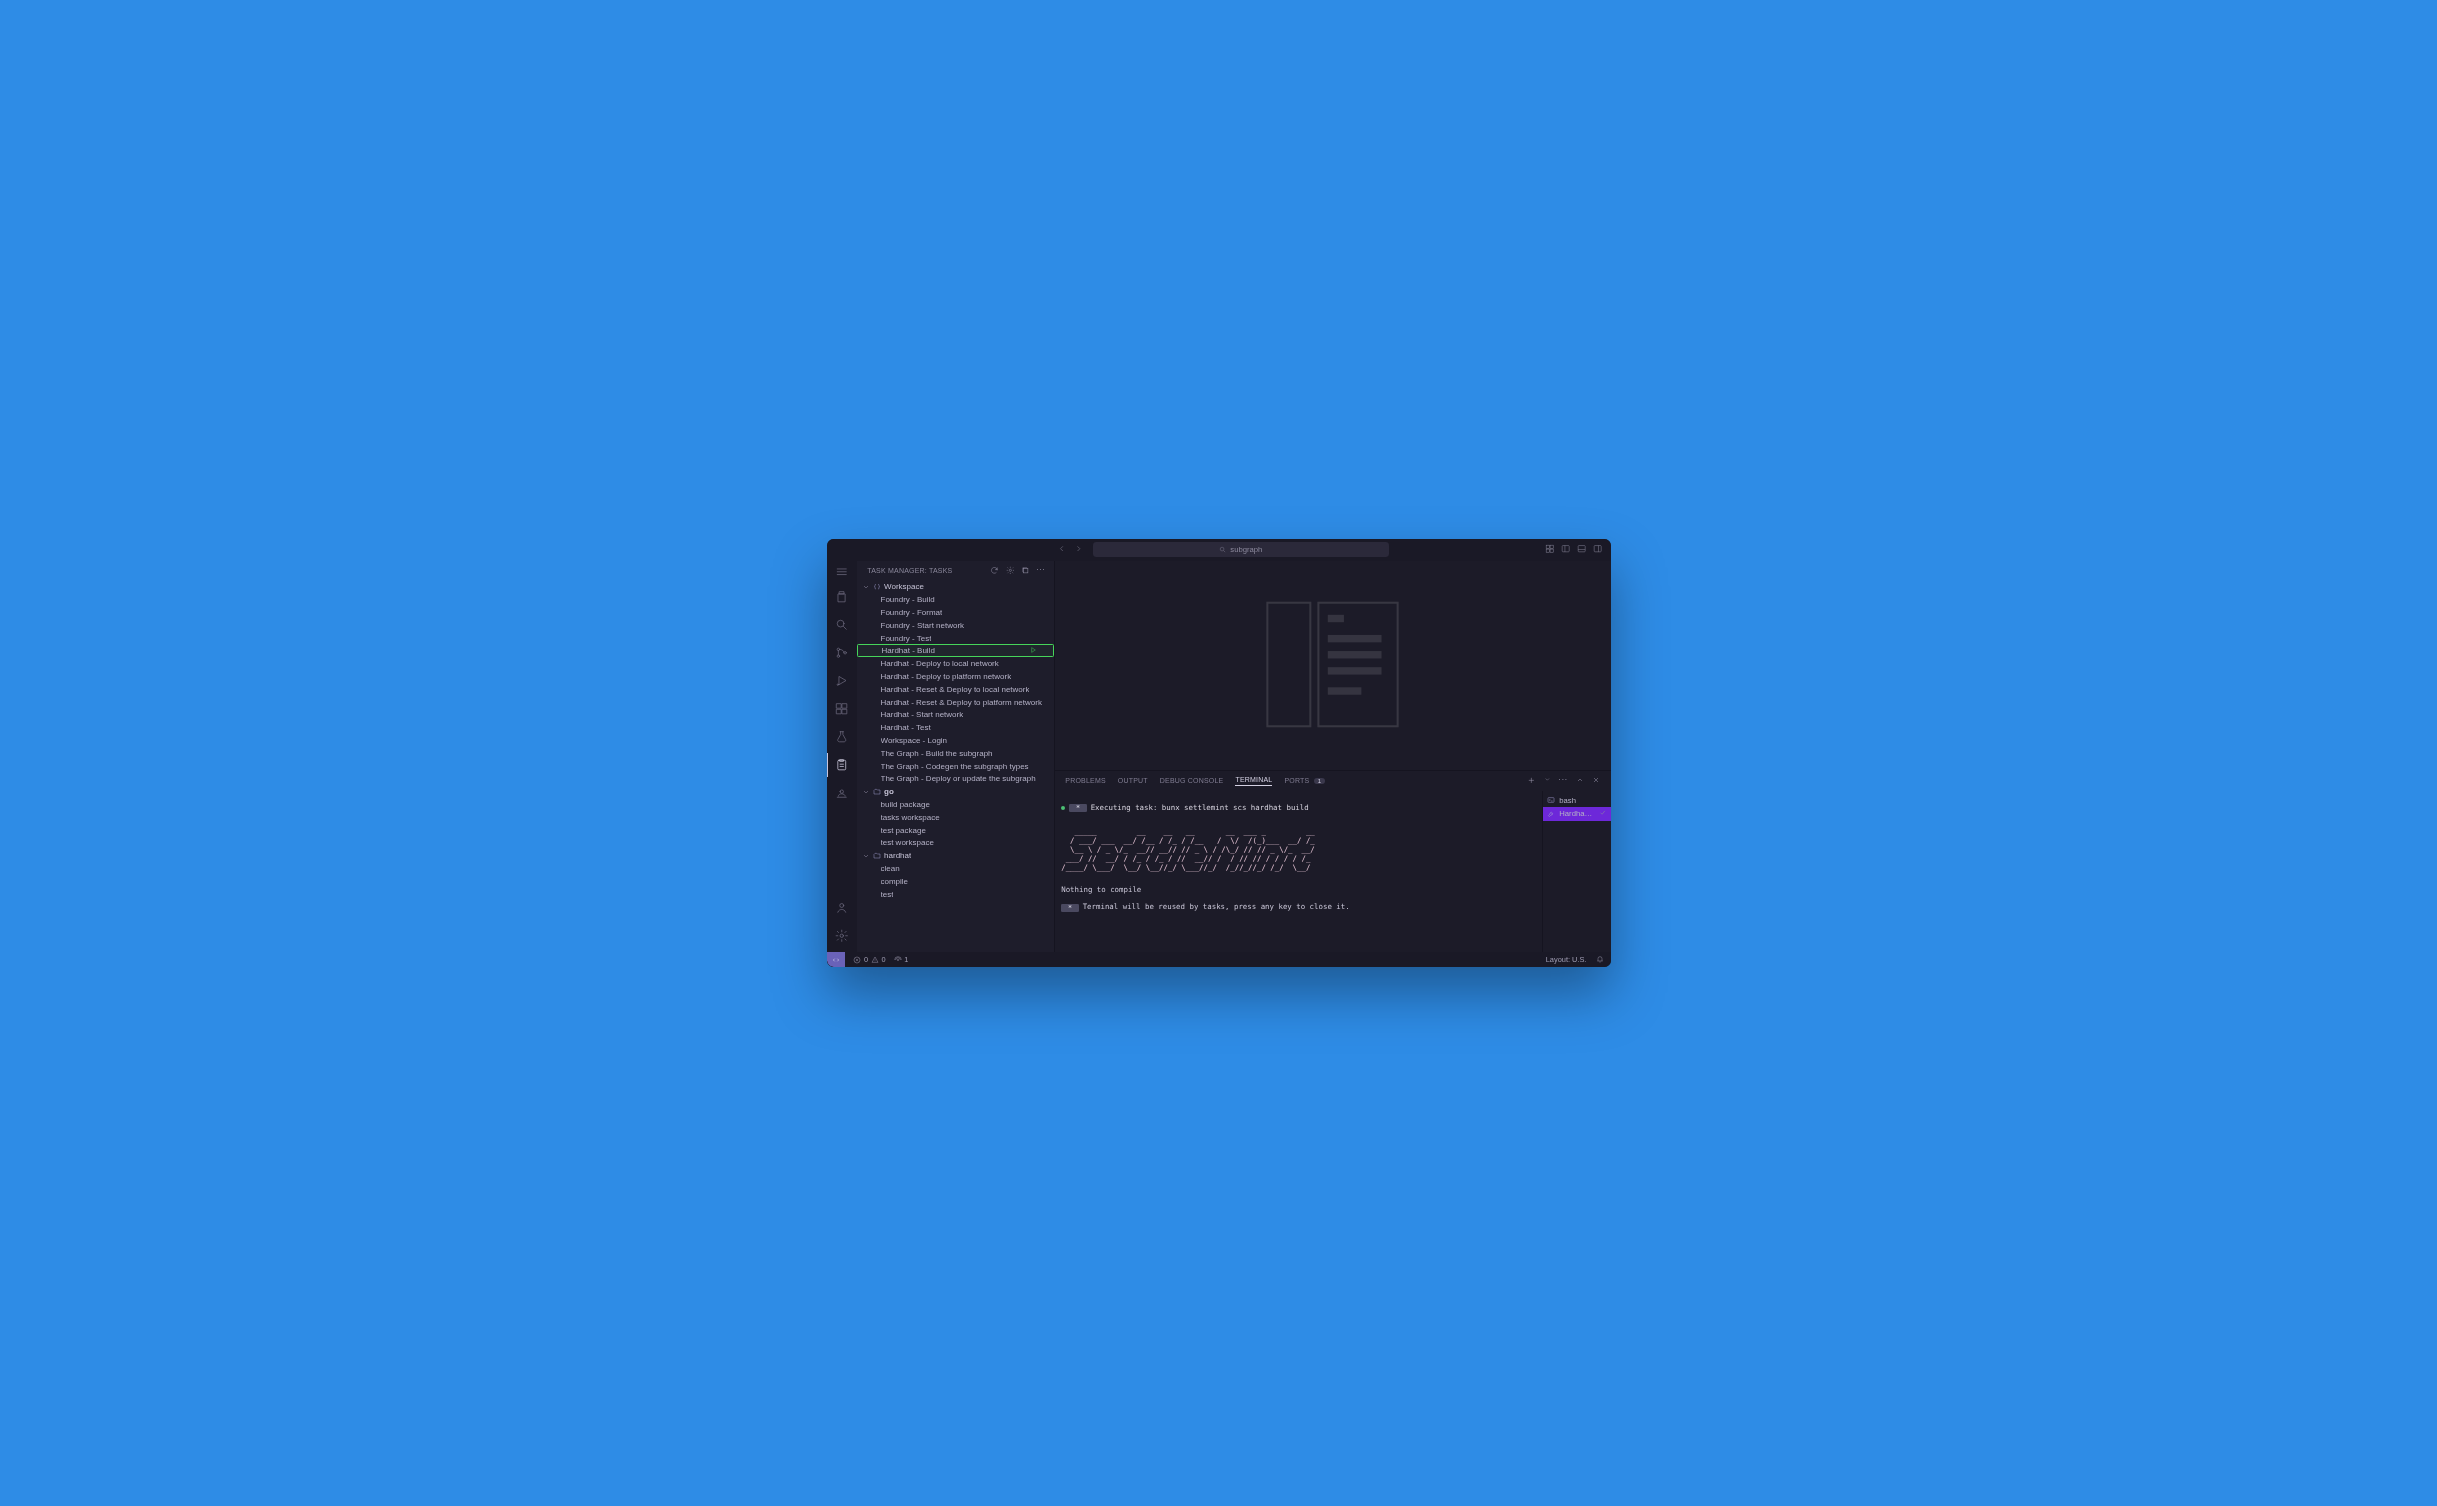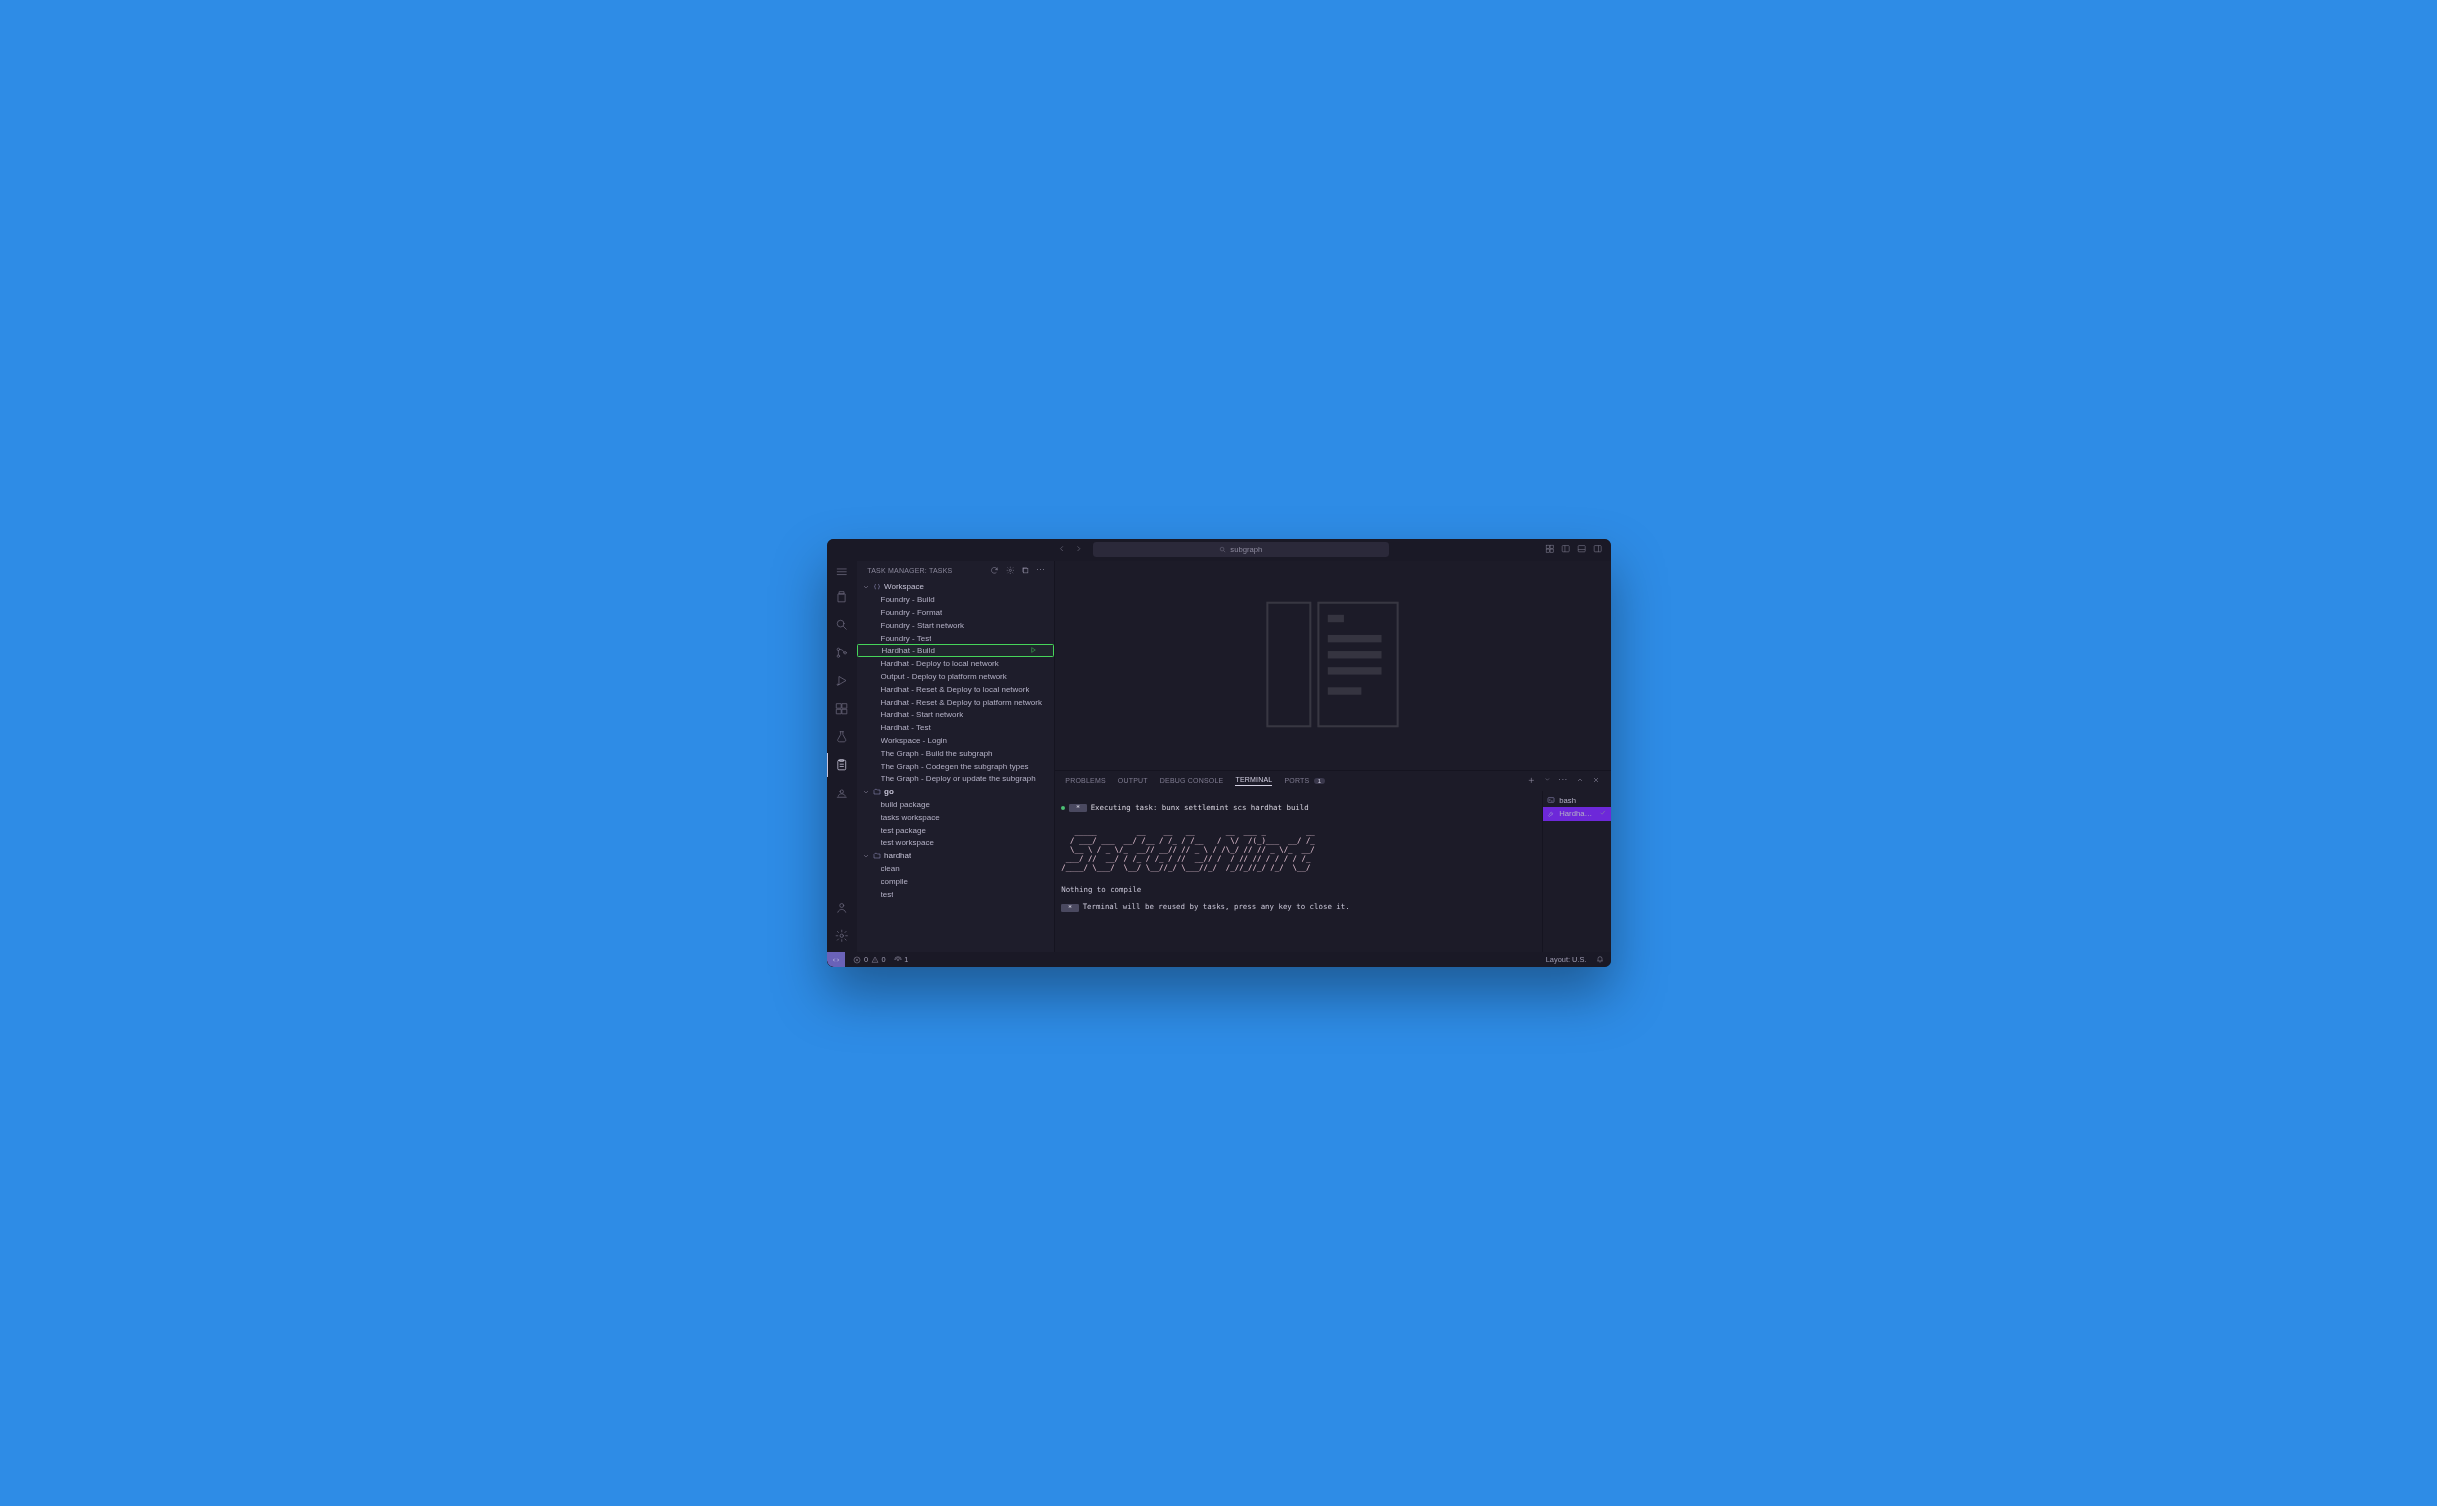--- a/index.html
+++ b/index.html
@@ -281,21 +281,21 @@
           <div class="tree-row task sel">
             <span class="txt">Hardhat - Build</span>
             <span class="run"><svg viewBox="0 0 24 24">
                 <path d="M8 5v14l11-7z"></path>
               </svg></span>
           </div>
           <div class="tree-row task">
             <span class="txt">Hardhat - Deploy to local network</span>
           </div>
           <div class="tree-row task">
-            <span class="txt">Output - Deploy to platform network</span>
+            <span class="txt">Hardhat - Deploy to platform network</span>
           </div>
           <div class="tree-row task">
             <span class="txt">Hardhat - Reset &amp; Deploy to local network</span>
           </div>
           <div class="tree-row task">
             <span class="txt">Hardhat - Reset &amp; Deploy to platform network</span>
           </div>
           <div class="tree-row task">
             <span class="txt">Hardhat - Start network</span>
           </div>

